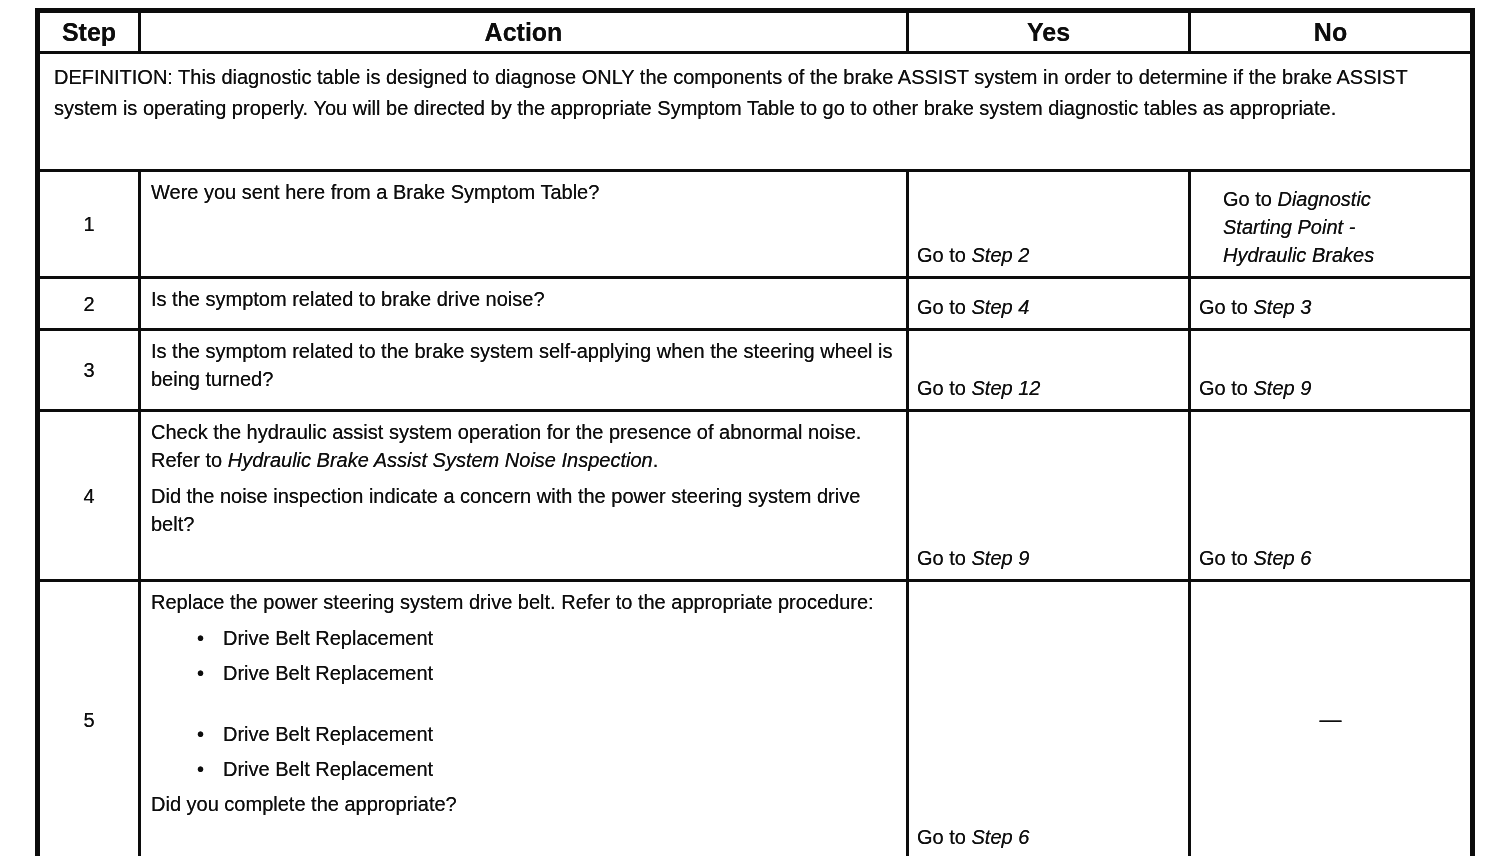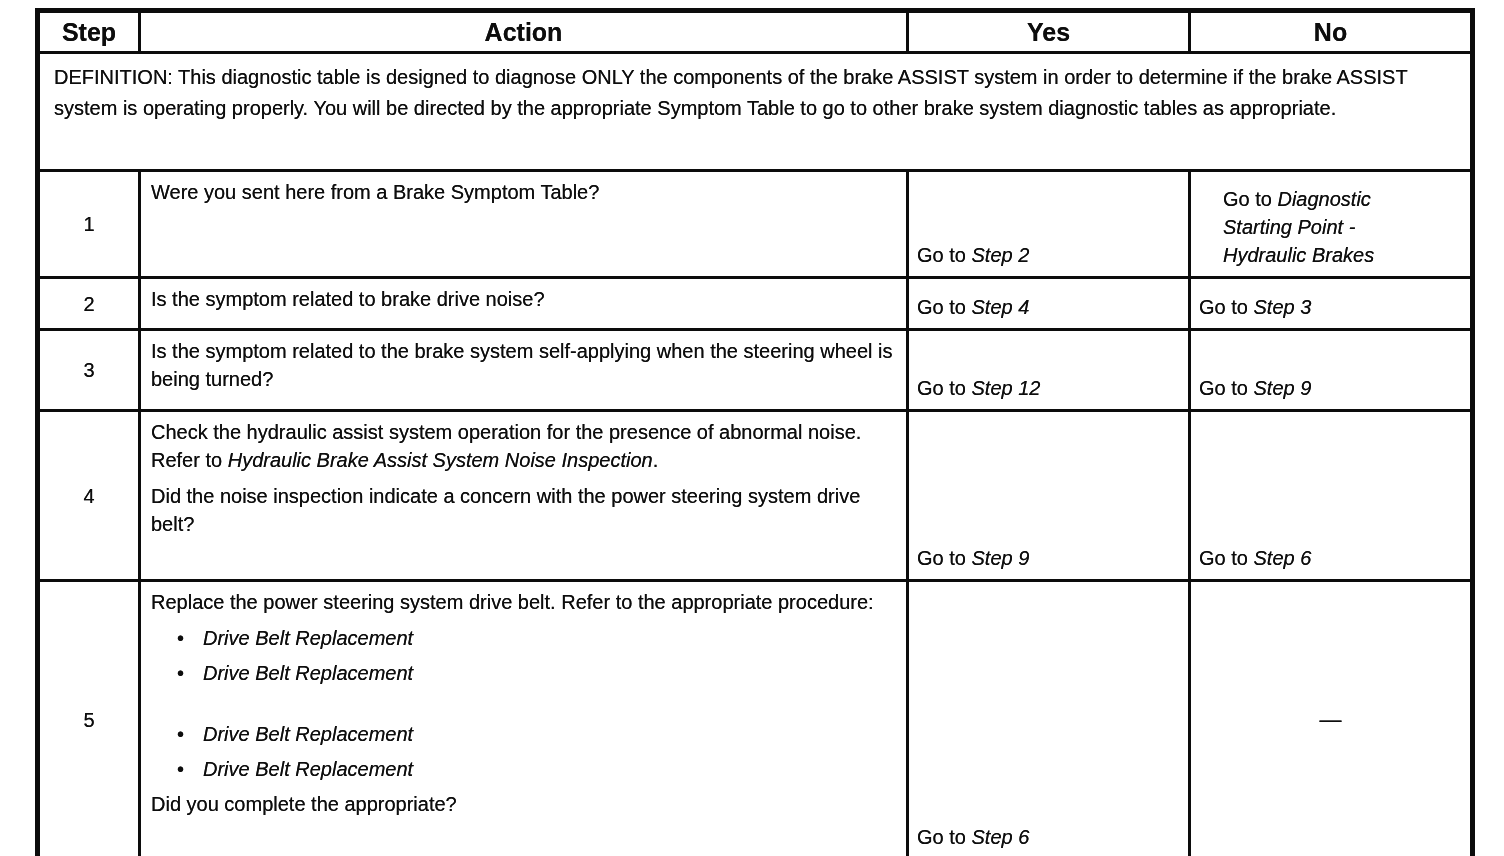--- a/index.html
+++ b/index.html
@@ -77,22 +77,21 @@
     margin: 0 0 8px 0;
   }
   .action-cell p:last-child {
     margin-bottom: 0;
   }
   .q-bottom {
     margin-top: 8px;
   }
   .bullet {
     position: relative;
-    margin: 7px 0 7px 52px;
-    font-style: italic;
+    margin: 7px 0 7px 72px;
   }
   .bullet::before {
     content: "\2022";
     position: absolute;
     left: -26px;
     top: 0;
     font-style: normal;
     font-size: 20px;
   }
   .bullet.gap {

